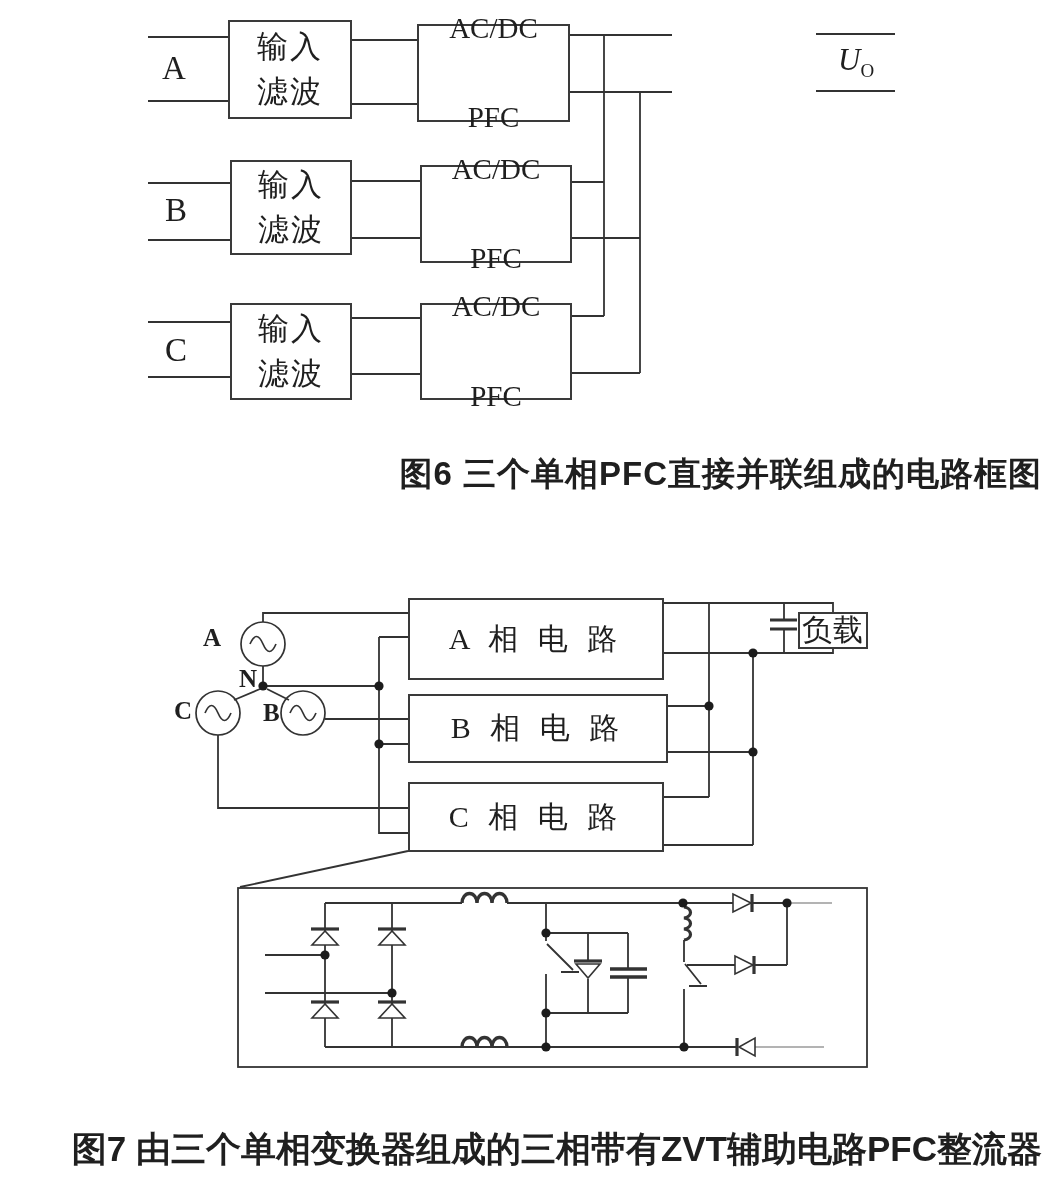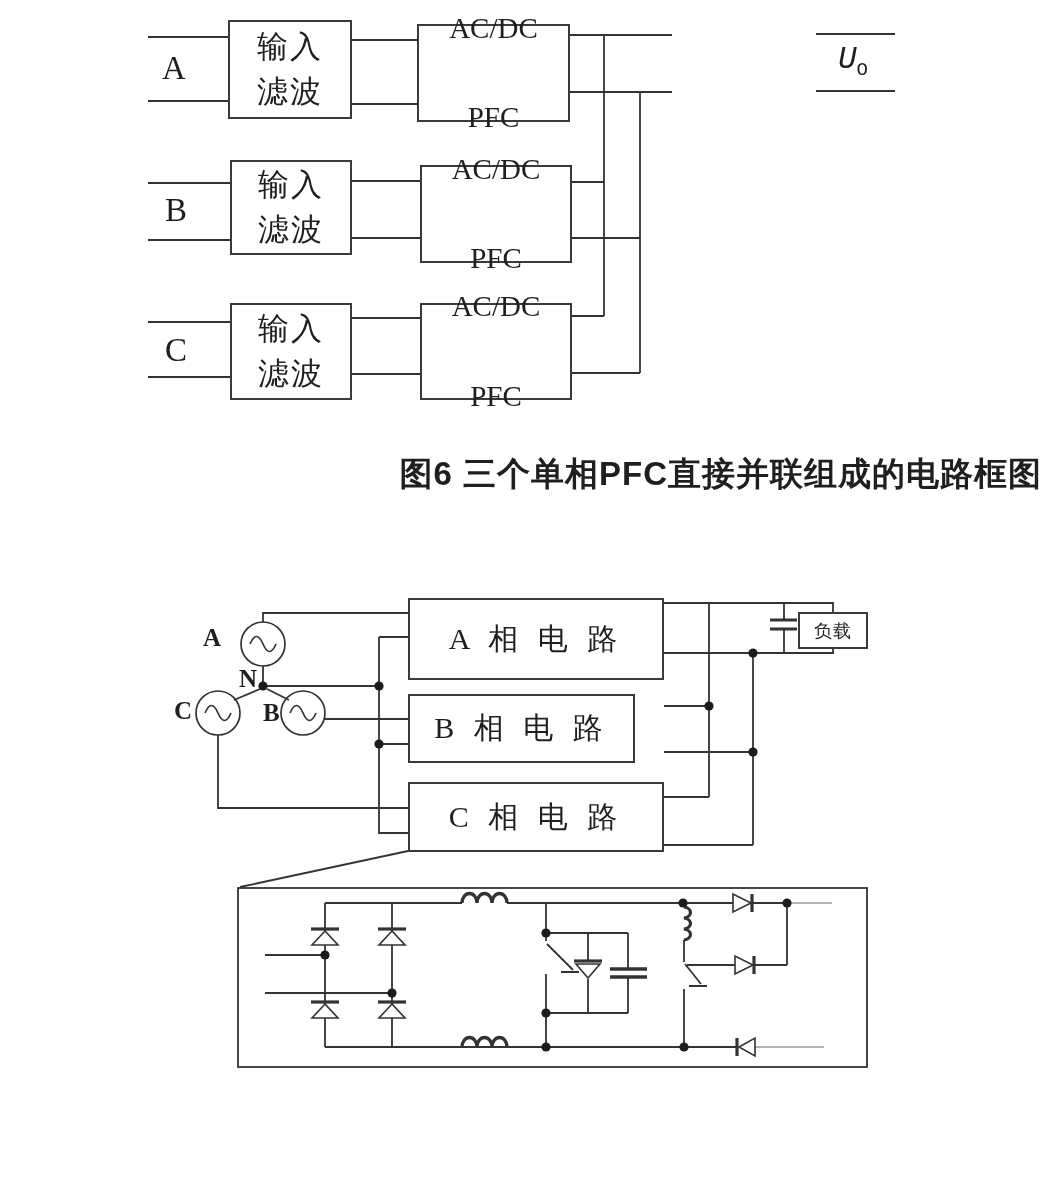--- a/index.html
+++ b/index.html
@@ -8,22 +8,22 @@
   .layer{position:absolute;left:0;top:0;}
   .box{position:absolute;border:2px solid #3a3a3a;background:#fff;display:flex;
        flex-direction:column;align-items:center;justify-content:center;text-align:center;
        box-sizing:border-box;z-index:2;}
   .box .l1,.box .l2{display:block;line-height:1.42;}
   .cnbox{font-size:31px;letter-spacing:2px;}
   .enbox{font-size:29px;gap:48px;}
   .lbl{position:absolute;z-index:2;font-size:33px;}
   .small-lbl{position:absolute;z-index:3;font-size:25px;font-weight:600;}
   .phase-box{font-size:30px;letter-spacing:6px;}
-  .load-box{font-size:18px;letter-spacing:1px;}
-  .uo{position:absolute;z-index:2;font-size:31px;font-style:italic;font-family:Liberation Mono, monospace;}
+  .load-box{font-size:30px;letter-spacing:1px;}
+  .uo{position:absolute;z-index:2;font-size:31px;font-style:italic;}
   .uo sub{font-size:19px;font-style:normal;}
   .caption{position:absolute;z-index:2;width:100%;text-align:right;font-weight:700;
            font-family:"Liberation Sans","DejaVu Sans",sans-serif;}
   .cap6{top:452px;font-size:33px;letter-spacing:1px;}
   .cap7{top:1126px;font-size:35px;letter-spacing:0px;}
   svg{display:block;}
 </style>
 </head>
 <body>
 
@@ -195,19 +195,20 @@
   </div>
 
   <div class="caption cap6">图6  三个单相PFC直接并联组成的电路框图</div>
 
   <div class="small-lbl" style="left:203px;top:624px;">A</div>
   <div class="small-lbl" style="left:239px;top:665px;">N</div>
   <div class="small-lbl" style="left:174px;top:697px;">C</div>
   <div class="small-lbl" style="left:263px;top:699px;">B</div>
 
   <div class="box phase-box" style="left:408px;top:598px;width:256px;height:82px;">A  相  电  路</div>
-  <div class="box phase-box" style="left:408px;top:694px;width:227px;height:69px;">B  相  电  路</div>
+  <div class="box phase-box" style="left:408px;top:694px;width:260px;height:69px;">B  相  电  路</div>
   <div class="box phase-box" style="left:408px;top:782px;width:256px;height:70px;">C  相  电  路</div>
 
   <div class="box load-box" style="left:798px;top:612px;width:70px;height:37px;">负载</div>
 
+  <div class="caption cap7">图7  由三个单相变换器组成的三相带有ZVT辅助电路PFC整流器</div>
 
 </div>
 
 </body></html>

